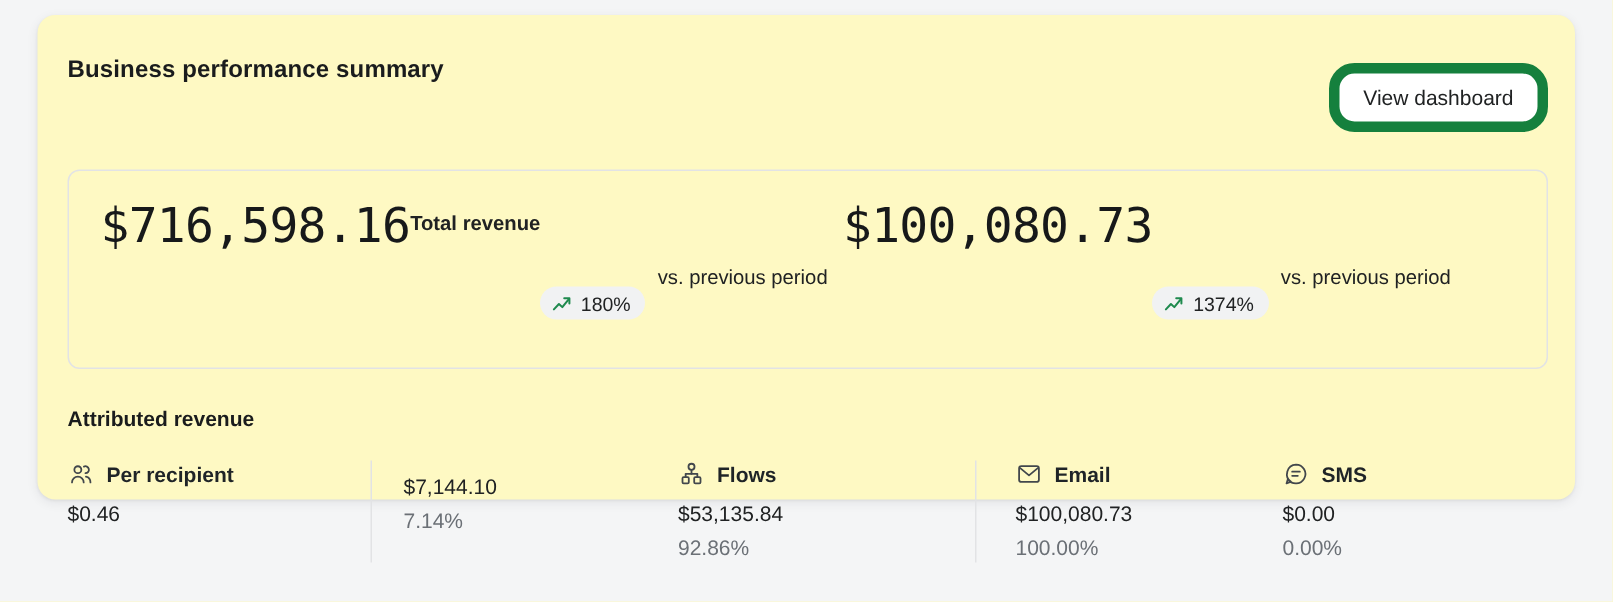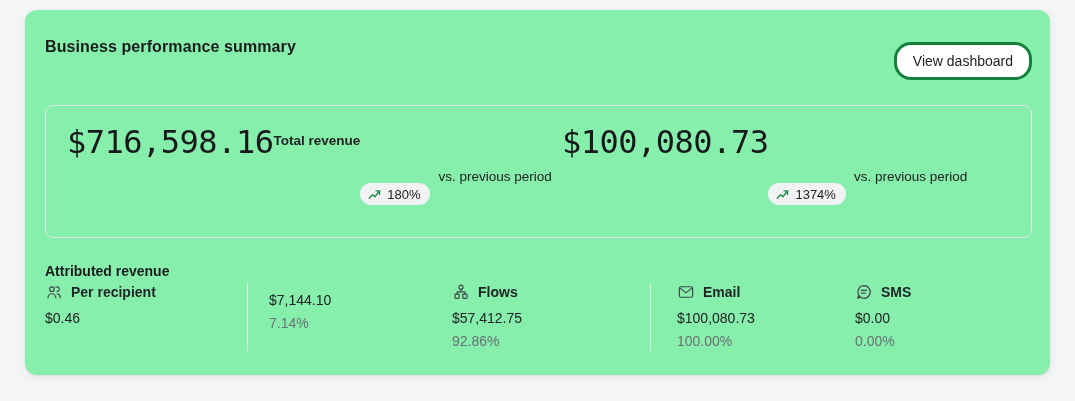--- a/index.html
+++ b/index.html
@@ -7,33 +7,33 @@
   body {
     background: #f4f5f6;
     font-family: "Liberation Sans", sans-serif;
     color: #1f2427;
     position: relative;
     overflow: hidden;
   }
   .card {
     position: absolute;
     left: 25px; top: 10px;
-    width: 1025px; height: 365px;
-    background: #86efac;
+    width: 1025px; height: 323px;
+    background: #fef9c3;
     border-radius: 12px;
     box-shadow: 0 1px 2px rgba(0,0,0,0.06), 0 2px 8px rgba(31,33,36,0.07);
     padding: 28px 18px 26px 20px;
   }
   .card-header { display: flex; justify-content: space-between; align-items: flex-start; }
   .card-title { font-size: 16px; font-weight: 700; color: #1a1c1d; letter-spacing: .1px; }
   .card-dates { margin-top: 5px; font-size: 14px; color: #5c5f62; }
   .btn-secondary {
     margin-top: 4px;
     background: #ffffff;
-    border: 3px solid #15803d;
+    border: 7px solid #15803d;
     border-radius: 17px;
     padding: 8px 16px;
     font-size: 14px;
     font-family: "Liberation Sans", sans-serif;
     font-weight: 500;
     color: #202223;
     cursor: pointer;
   }
   .metrics-box {
     margin-top: 25px;
@@ -60,21 +60,21 @@
     background: #f1f2f3;
     border-radius: 11px;
     height: 22px;
     padding: 0 10px 0 7px;
     gap: 5px;
     margin-top: 36px;
   }
   .pill-text { font-size: 13px; color: #202223; }
   .change-suffix { margin-left: 8px; font-size: 13.5px; color: #202223; }
   .section-heading { margin-top: 25px; font-size: 14px; font-weight: 700; color: #1a1c1d; }
-  .stats-row { margin-top: 4px; display: flex; align-items: stretch; min-height: 68px; }
+  .stats-row { margin-top: 20px; display: flex; align-items: stretch; min-height: 68px; }
   .vdiv { width: 1px; background: #e2e3e5; flex: none; }
   .stat { flex: none; }
   .stat-0 { width: 202px; }
   .stat-1 { width: 183px; margin-left: 21px; }
   .stat-2 { width: 198px; }
   .stat-3 { width: 178px; margin-left: 26px; }
   .stat-4 { width: 177px; }
   .stat-label { display: flex; align-items: center; font-size: 14px; font-weight: 600; color: #1f2427; }
   .stat-label .icon { margin-right: 8px; color: #42474c; display: inline-flex; }
   .stat-value { margin-top: 9px; font-size: 14px; color: #202223; }
@@ -163,21 +163,21 @@
           <svg width="18" height="18" viewBox="0 0 24 24" fill="none" stroke="currentColor" stroke-width="1.6" stroke-linecap="round" stroke-linejoin="round">
             <circle cx="12" cy="5.6" r="2.7"></circle>
             <path d="M12 8.3 V11.8"></path>
             <path d="M6.8 14.8 V11.8 H17.2 V14.8"></path>
             <rect x="4" y="14.8" width="5.6" height="5.6" rx="1"></rect>
             <rect x="14.4" y="14.8" width="5.6" height="5.6" rx="1"></rect>
           </svg>
         </span>
         <span>Flows</span>
       </div>
-      <div class="stat-value">$57,412.75</div>
+      <div class="stat-value">$53,135.84</div>
       <div class="stat-pct">92.86%</div>
     </div>
 
     <div class="vdiv"></div>
 
     <div class="stat stat-3">
       <div class="stat-label">
         <span class="icon">
           <svg width="18" height="18" viewBox="0 0 24 24" fill="none" stroke="currentColor" stroke-width="1.6" stroke-linecap="round" stroke-linejoin="round">
             <rect x="3.2" y="5" width="17.6" height="14" rx="2"></rect>

